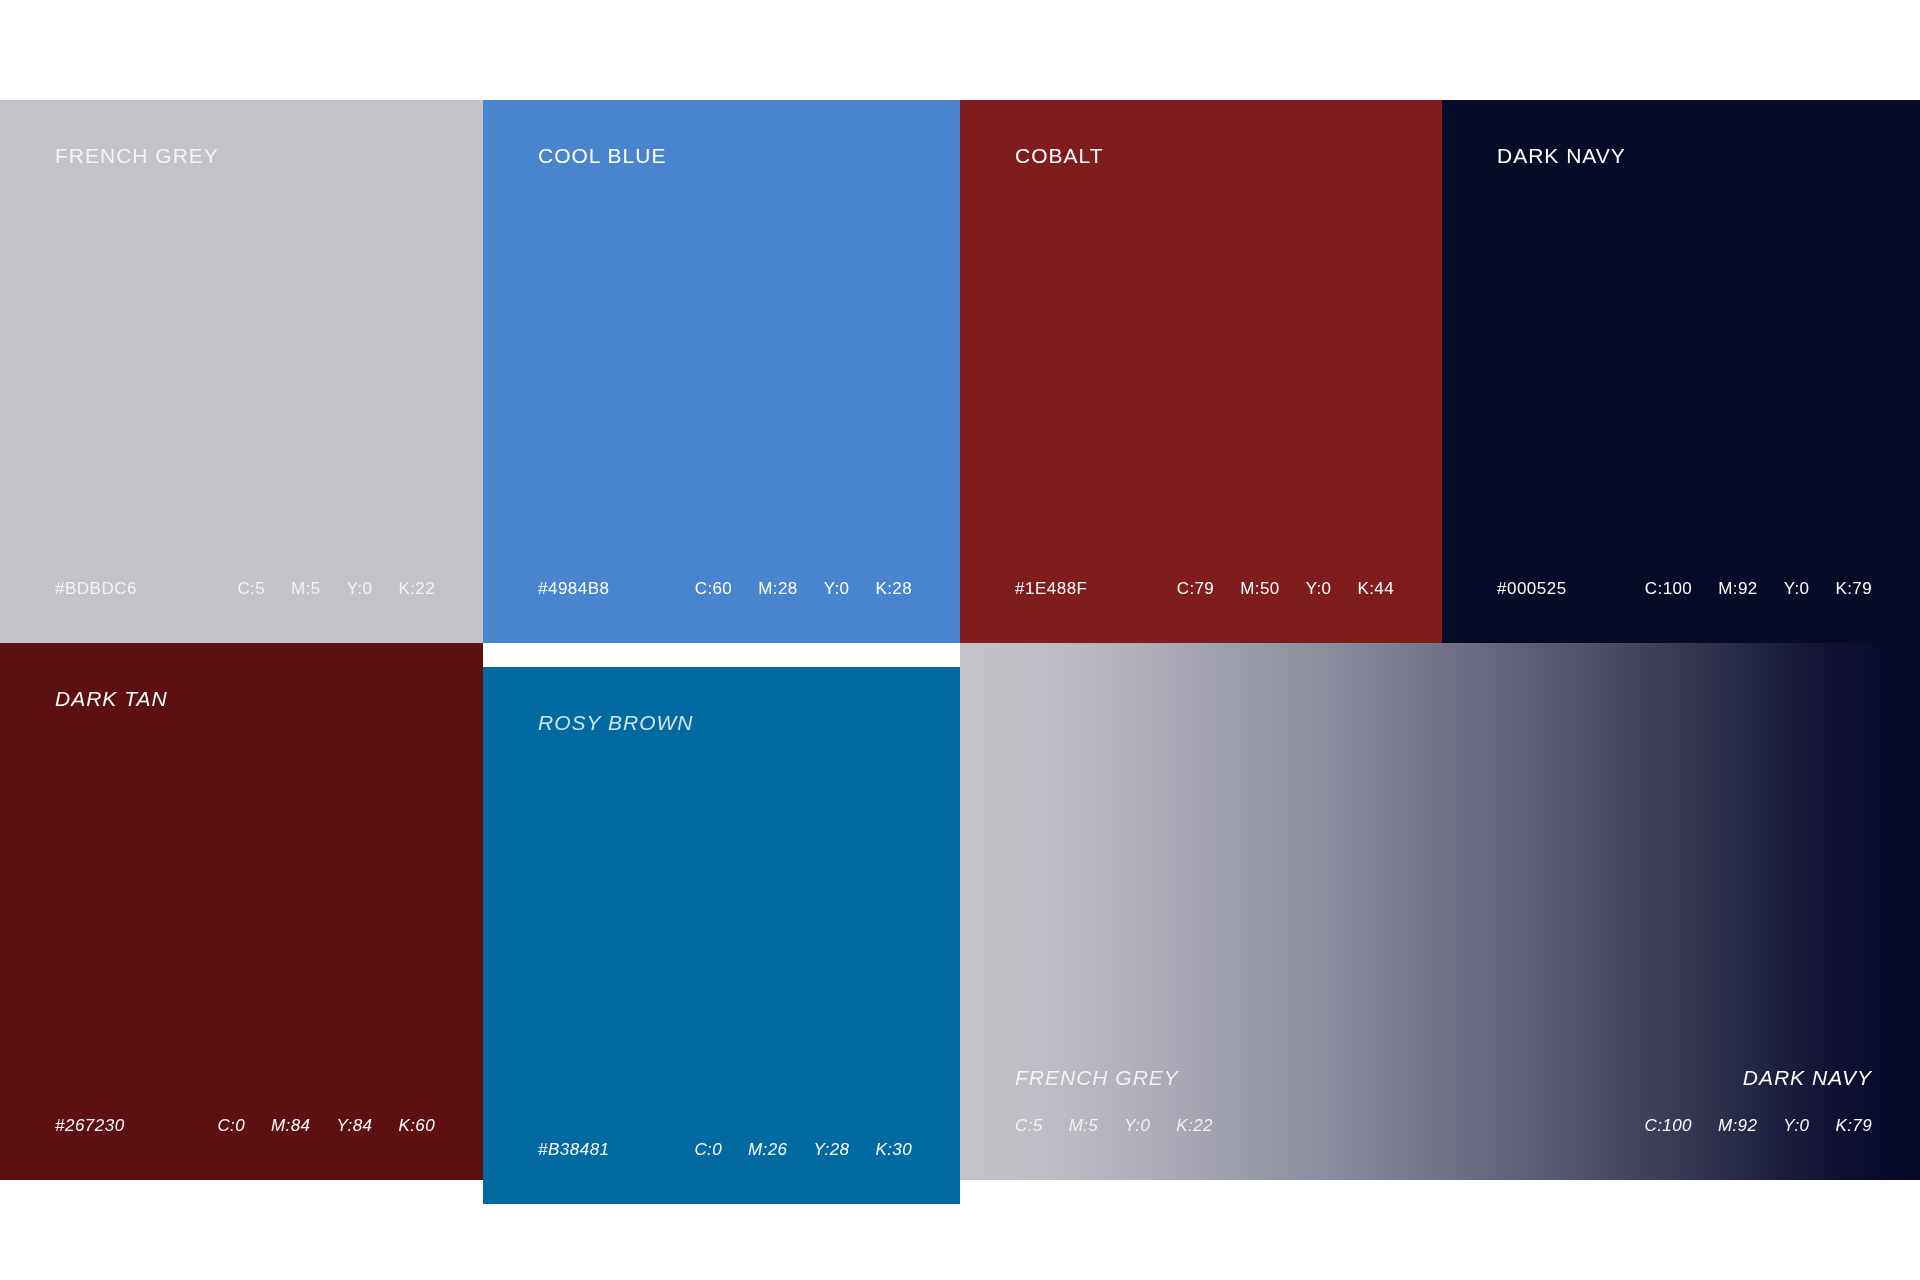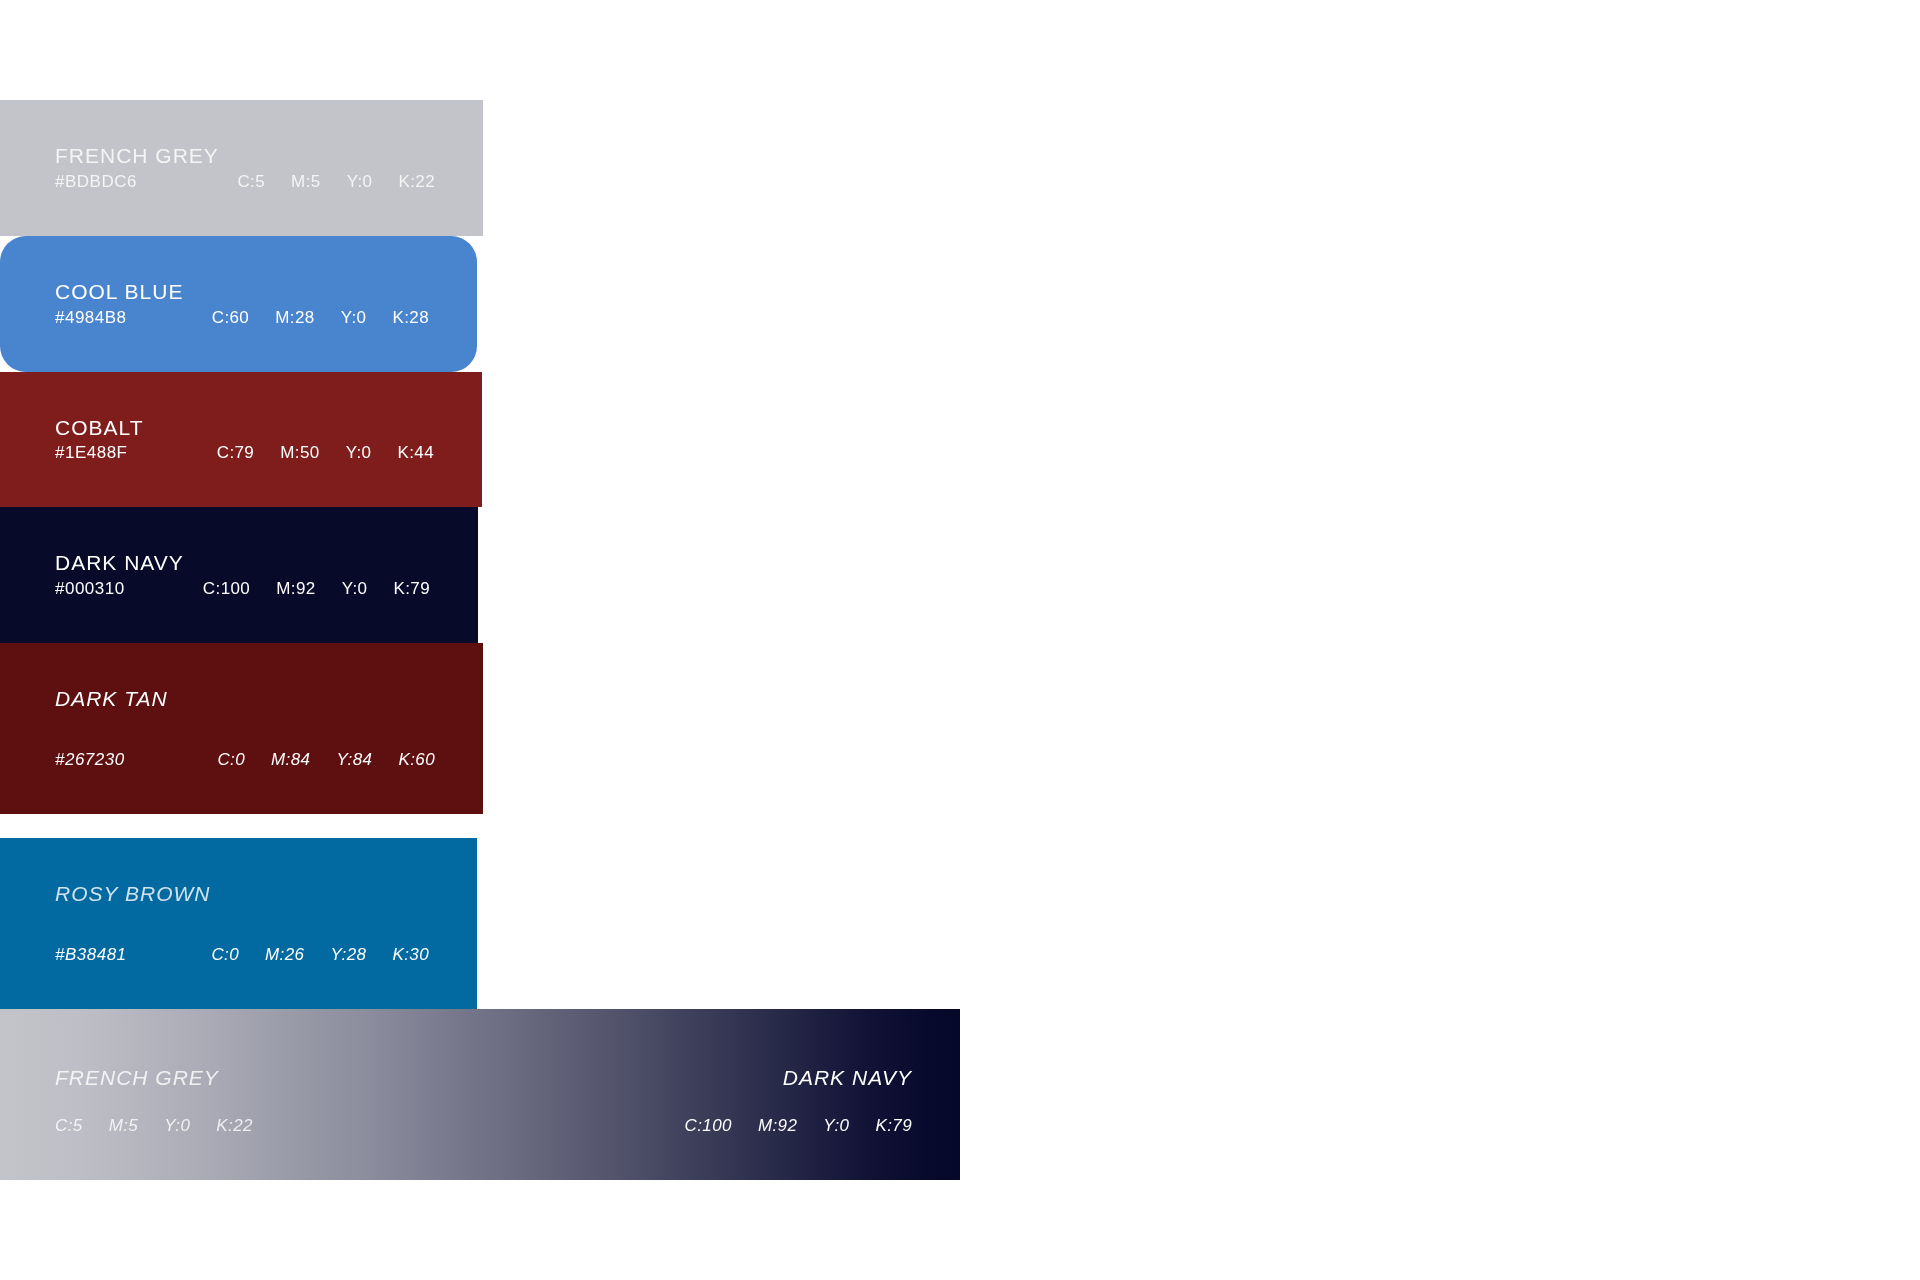--- a/index.html
+++ b/index.html
@@ -21,21 +21,21 @@
     top: 100px;
     width: 1920px;
     height: 1080px;
   }
 
   .palette-row {
     position: absolute;
     left: 0;
     width: 1920px;
     display: flex;
-    flex-direction: column;
+    flex-direction: row;
   }
   .row-top    { top: 0;     height: 543px; }
   .row-bottom { top: 543px; height: 537px; font-style: italic; }
 
   .swatch {
     position: relative;
     height: 100%;
     box-sizing: border-box;
     overflow: hidden;
   }
@@ -129,21 +129,21 @@
         <span class="hex-value">#BDBDC6</span>
         <span class="cmyk-group">
           <span class="cmyk-part">C:5</span>
           <span class="cmyk-part">M:5</span>
           <span class="cmyk-part">Y:0</span>
           <span class="cmyk-part">K:22</span>
         </span>
       </div>
     </div>
 
-    <div class="swatch col-2" style="background:#4984CE;border-radius:26px;">
+    <div class="swatch col-2" style="background:#4984CE;">
       <div class="swatch-name text-light">COOL BLUE</div>
       <div class="swatch-info text-light">
         <span class="hex-value">#4984B8</span>
         <span class="cmyk-group">
           <span class="cmyk-part">C:60</span>
           <span class="cmyk-part">M:28</span>
           <span class="cmyk-part">Y:0</span>
           <span class="cmyk-part">K:28</span>
         </span>
       </div>
@@ -158,21 +158,21 @@
           <span class="cmyk-part">M:50</span>
           <span class="cmyk-part">Y:0</span>
           <span class="cmyk-part">K:44</span>
         </span>
       </div>
     </div>
 
     <div class="swatch col-4" style="background:#080A2A;">
       <div class="swatch-name text-light">DARK NAVY</div>
       <div class="swatch-info text-light">
-        <span class="hex-value">#000310</span>
+        <span class="hex-value">#000525</span>
         <span class="cmyk-group">
           <span class="cmyk-part">C:100</span>
           <span class="cmyk-part">M:92</span>
           <span class="cmyk-part">Y:0</span>
           <span class="cmyk-part">K:79</span>
         </span>
       </div>
     </div>
   </div>
 

